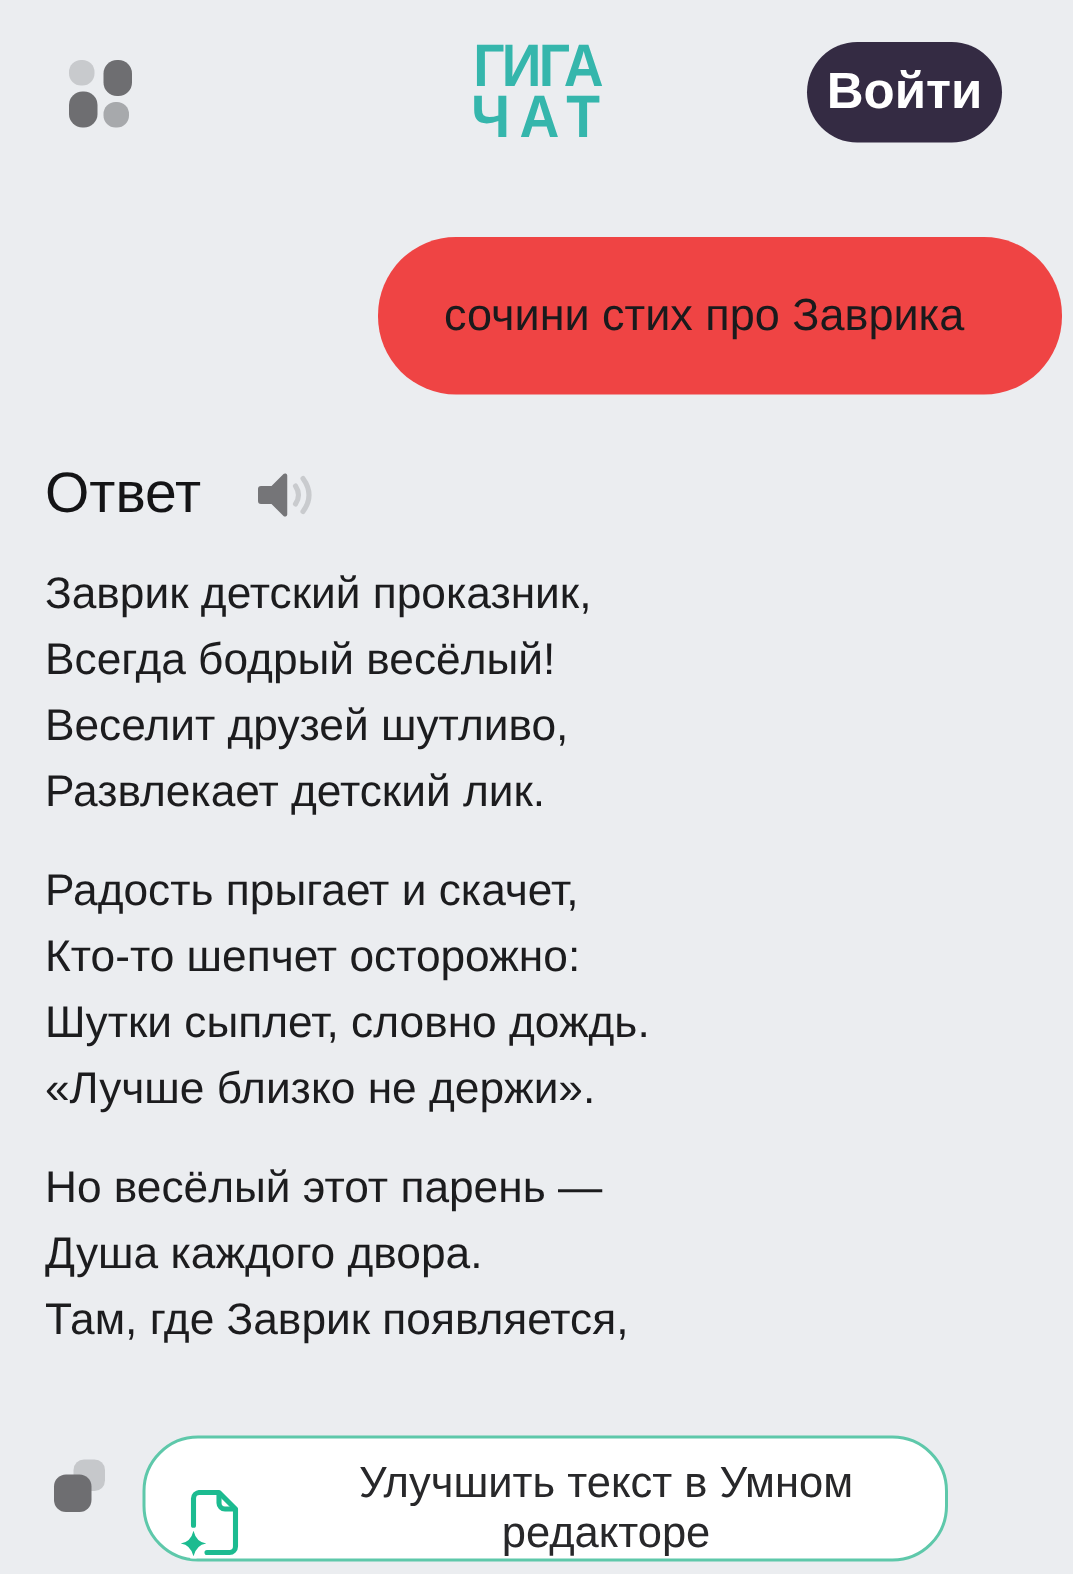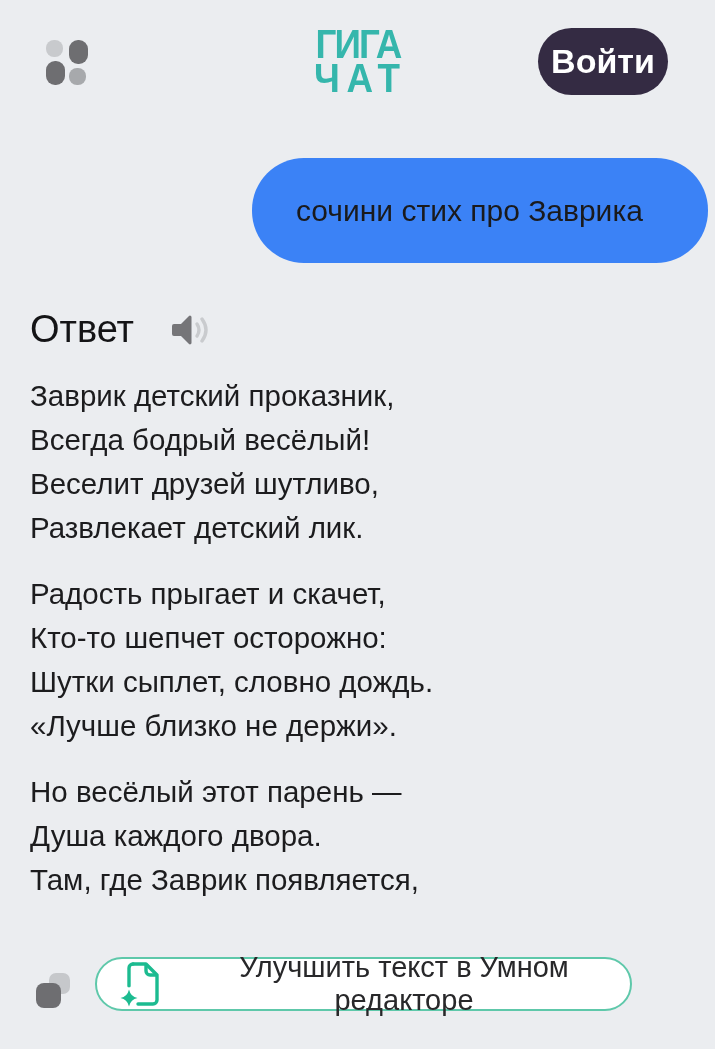--- a/index.html
+++ b/index.html
@@ -65,21 +65,21 @@
     border: none;
     cursor: pointer;
     font-family: inherit;
   }
 
   
   .user-bubble {
     position: absolute;
     left: 252px; top: 158px;
     width: 456px; height: 105px;
-    background: #3b82f6;
+    background: #ef4444;
     border-radius: 52px;
     display: flex;
     align-items: center;
     padding-left: 44px;
     font-size: 30px;
     color: #1a1a1c;
   }
 
   
   .answer-header {
@@ -124,26 +124,26 @@
     position: absolute;
     left: 3px; top: 15px;
     width: 25px; height: 25px;
     border-radius: 8px;
     background: #6e6e71;
   }
 
   .improve-btn {
     position: absolute;
     left: 95px; top: 957px;
-    width: 537px; height: 54px;
+    width: 537px; height: 84px;
     background: #ffffff;
     border: 2px solid #5ec8aa;
     border-radius: 37px;
     display: flex;
-    align-items: center;
+    align-items: flex-end;
     padding-left: 22px;
     gap: 15px;
     cursor: pointer;
     font-family: inherit;
   }
   .improve-label {
     font-size: 29px;
     color: #28282a;
   }
   .doc-sparkle-icon { width: 44px; height: 48px; flex: 0 0 auto; }

